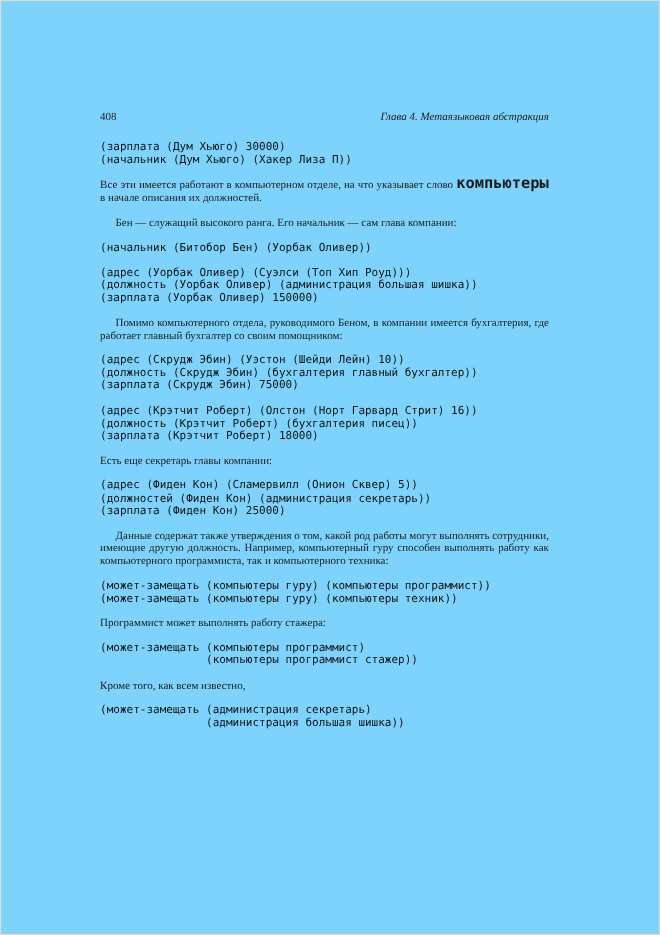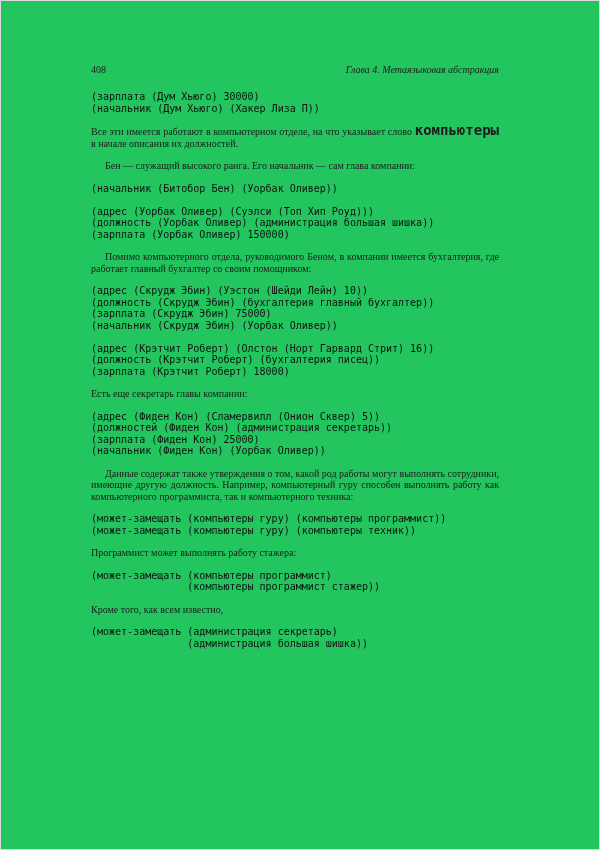--- a/index.html
+++ b/index.html
@@ -5,23 +5,23 @@
   * { margin: 0; padding: 0; box-sizing: border-box; }
   html, body { width: 600px; height: 850px; }
   body {
     background: #f6f6f6;
     font-family: "Liberation Serif", serif;
     color: #1c1c1c;
   }
   .page {
     width: 600px;
     height: 850px;
-    background: #22c55e;
+    background: #7dd3fc;
     border: 1px solid #dcdcdc;
-    padding: 63px 100px 40px 90px;
+    padding: 100px 100px 40px 90px;
     overflow: hidden;
   }
   .running-header {
     display: flex;
     justify-content: space-between;
     align-items: baseline;
     font-size: 10px;
     line-height: 12px;
     margin-bottom: 15px;
   }
@@ -74,32 +74,30 @@
         <div class="code-line"></div>
         <div class="code-line">(адрес (Уорбак Оливер) (Суэлси (Топ Хип Роуд)))</div>
         <div class="code-line">(должность (Уорбак Оливер) (администрация большая шишка))</div>
         <div class="code-line">(зарплата (Уорбак Оливер) 150000)</div>
       </div>
       <p class="para indent"><span class="plain-text">Помимо компьютерного отдела, руководимого Беном, в компании имеется бухгалтерия, где работает главный бухгалтер со своим помощником:</span></p>
       <div class="code-block">
         <div class="code-line">(адрес (Скрудж Эбин) (Уэстон (Шейди Лейн) 10))</div>
         <div class="code-line">(должность (Скрудж Эбин) (бухгалтерия главный бухгалтер))</div>
         <div class="code-line">(зарплата (Скрудж Эбин) 75000)</div>
-        <div class="code-line">(начальник (Скрудж Эбин) (Уорбак Оливер))</div>
         <div class="code-line"></div>
         <div class="code-line">(адрес (Крэтчит Роберт) (Олстон (Норт Гарвард Стрит) 16))</div>
         <div class="code-line">(должность (Крэтчит Роберт) (бухгалтерия писец))</div>
         <div class="code-line">(зарплата (Крэтчит Роберт) 18000)</div>
       </div>
       <p class="para"><span class="plain-text">Есть еще секретарь главы компании:</span></p>
       <div class="code-block">
         <div class="code-line">(адрес (Фиден Кон) (Сламервилл (Онион Сквер) 5))</div>
         <div class="code-line">(должностей (Фиден Кон) (администрация секретарь))</div>
         <div class="code-line">(зарплата (Фиден Кон) 25000)</div>
-        <div class="code-line">(начальник (Фиден Кон) (Уорбак Оливер))</div>
       </div>
       <p class="para indent"><span class="plain-text">Данные содержат также утверждения о том, какой род работы могут выполнять сотрудники, имеющие другую должность. Например, компьютерный гуру способен выполнять работу как компьютерного программиста, так и компьютерного техника:</span></p>
       <div class="code-block">
         <div class="code-line">(может-замещать (компьютеры гуру) (компьютеры программист))</div>
         <div class="code-line">(может-замещать (компьютеры гуру) (компьютеры техник))</div>
       </div>
       <p class="para"><span class="plain-text">Программист может выполнять работу стажера:</span></p>
       <div class="code-block">
         <div class="code-line">(может-замещать (компьютеры программист)</div>
         <div class="code-line">                (компьютеры программист стажер))</div>

